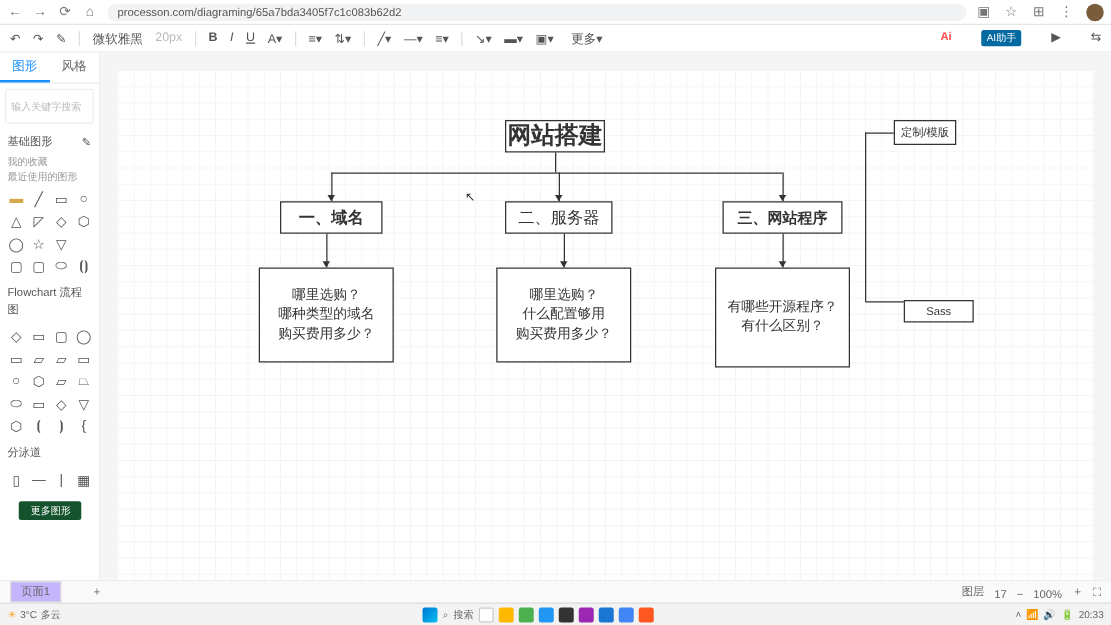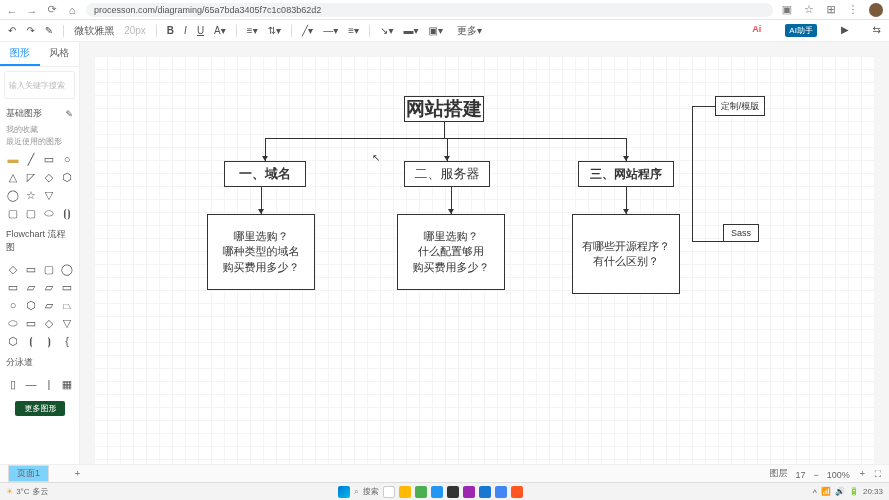--- a/index.html
+++ b/index.html
@@ -35,28 +35,28 @@
 .canvas{width:100%;height:100%;background:#fff;position:relative;background-image:linear-gradient(#f4f4f4 1px,transparent 1px),linear-gradient(90deg,#f4f4f4 1px,transparent 1px);background-size:13px 13px}
 .node{position:absolute;border:1.5px solid #333;background:#fff;display:flex;align-items:center;justify-content:center;text-align:center;line-height:1.4}
 .node.title{left:310px;top:40px;width:80px;height:26px;font-weight:bold;font-size:19px}
 .node.h1{left:130px;top:105px;width:82px;height:26px;font-weight:bold;font-size:13px}
 .node.h2{left:310px;top:105px;width:86px;height:26px;font-weight:normal;font-size:13px}
 .node.h3{left:484px;top:105px;width:96px;height:26px;font-weight:bold;font-size:12px}
 .node.d1{left:113px;top:158px;width:108px;height:76px;font-size:11px}
 .node.d2{left:303px;top:158px;width:108px;height:76px;font-size:11px}
 .node.d3{left:478px;top:158px;width:108px;height:80px;font-size:11px}
 .node.side1{left:621px;top:40px;width:50px;height:20px;font-size:9px}
-.node.side2{left:629px;top:168px;width:36px;height:18px;font-size:9px}
+.node.side2{left:629px;top:184px;width:56px;height:18px;font-size:9px}
 .conn{position:absolute;background:#333}
 .conn.v{width:1px}
 .conn.h{height:1px}
 .arrow-down{position:absolute;width:0;height:0;border-left:3px solid transparent;border-right:3px solid transparent;border-top:5px solid #333}
 
 .page-bar{position:absolute;bottom:18px;left:0;right:0;height:18px;border-top:1px solid #eee;background:#fafafa;display:flex;align-items:center;padding:0 8px;font-size:9px;color:#666}
-.page-tab{background:#7dd3fc;border:1px solid #ddd;padding:1px 8px;margin-right:24px}
+.page-tab{background:#c4b5fd;border:1px solid #ddd;padding:1px 8px;margin-right:24px}
 .zoom-ctrl{margin-left:auto;display:flex;gap:8px;align-items:flex-end}
 .taskbar{position:absolute;bottom:0;left:0;right:0;height:18px;background:#f3f3f3;border-top:1px solid #ddd;display:flex;align-items:center;padding:0 6px;font-size:8px;color:#666}
 .taskbar .weather{display:flex;align-items:center;gap:3px}
 .taskbar .center{flex:1;display:flex;justify-content:center;gap:4px;align-items:center}
 .task-icon{width:12px;height:12px;border-radius:2px}
 .taskbar .tray{display:flex;gap:4px;align-items:center}
 </style>
 </head>
 <body>
 

